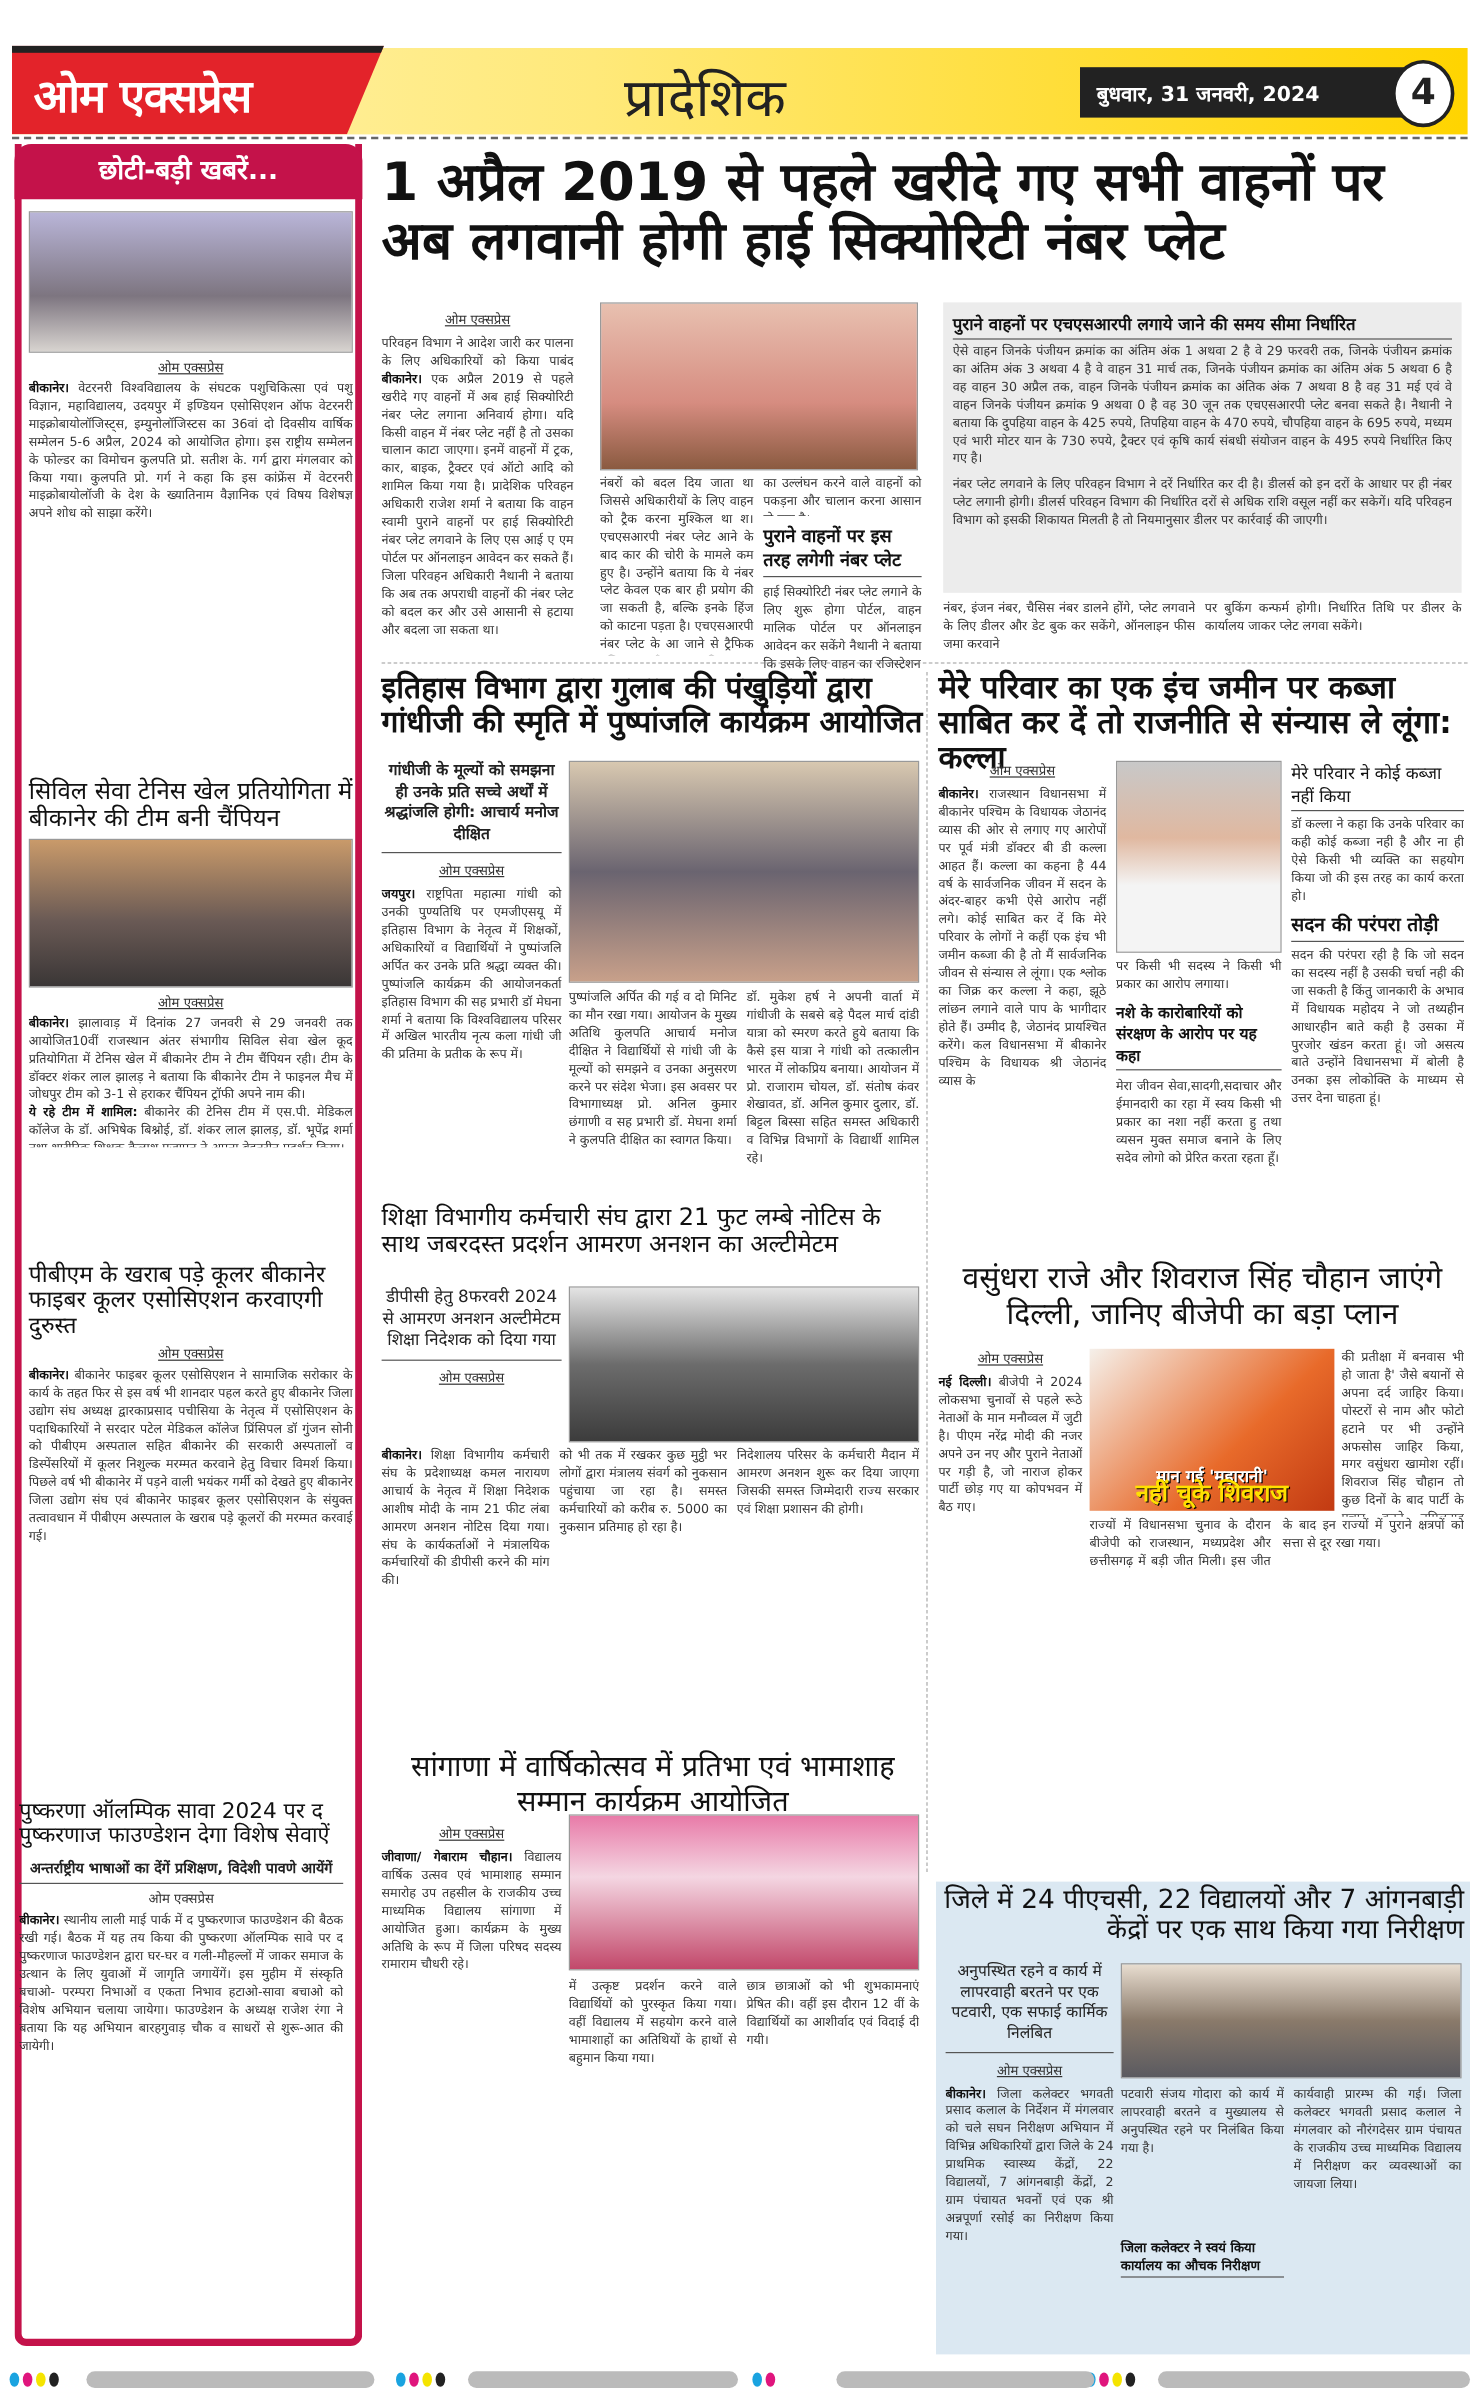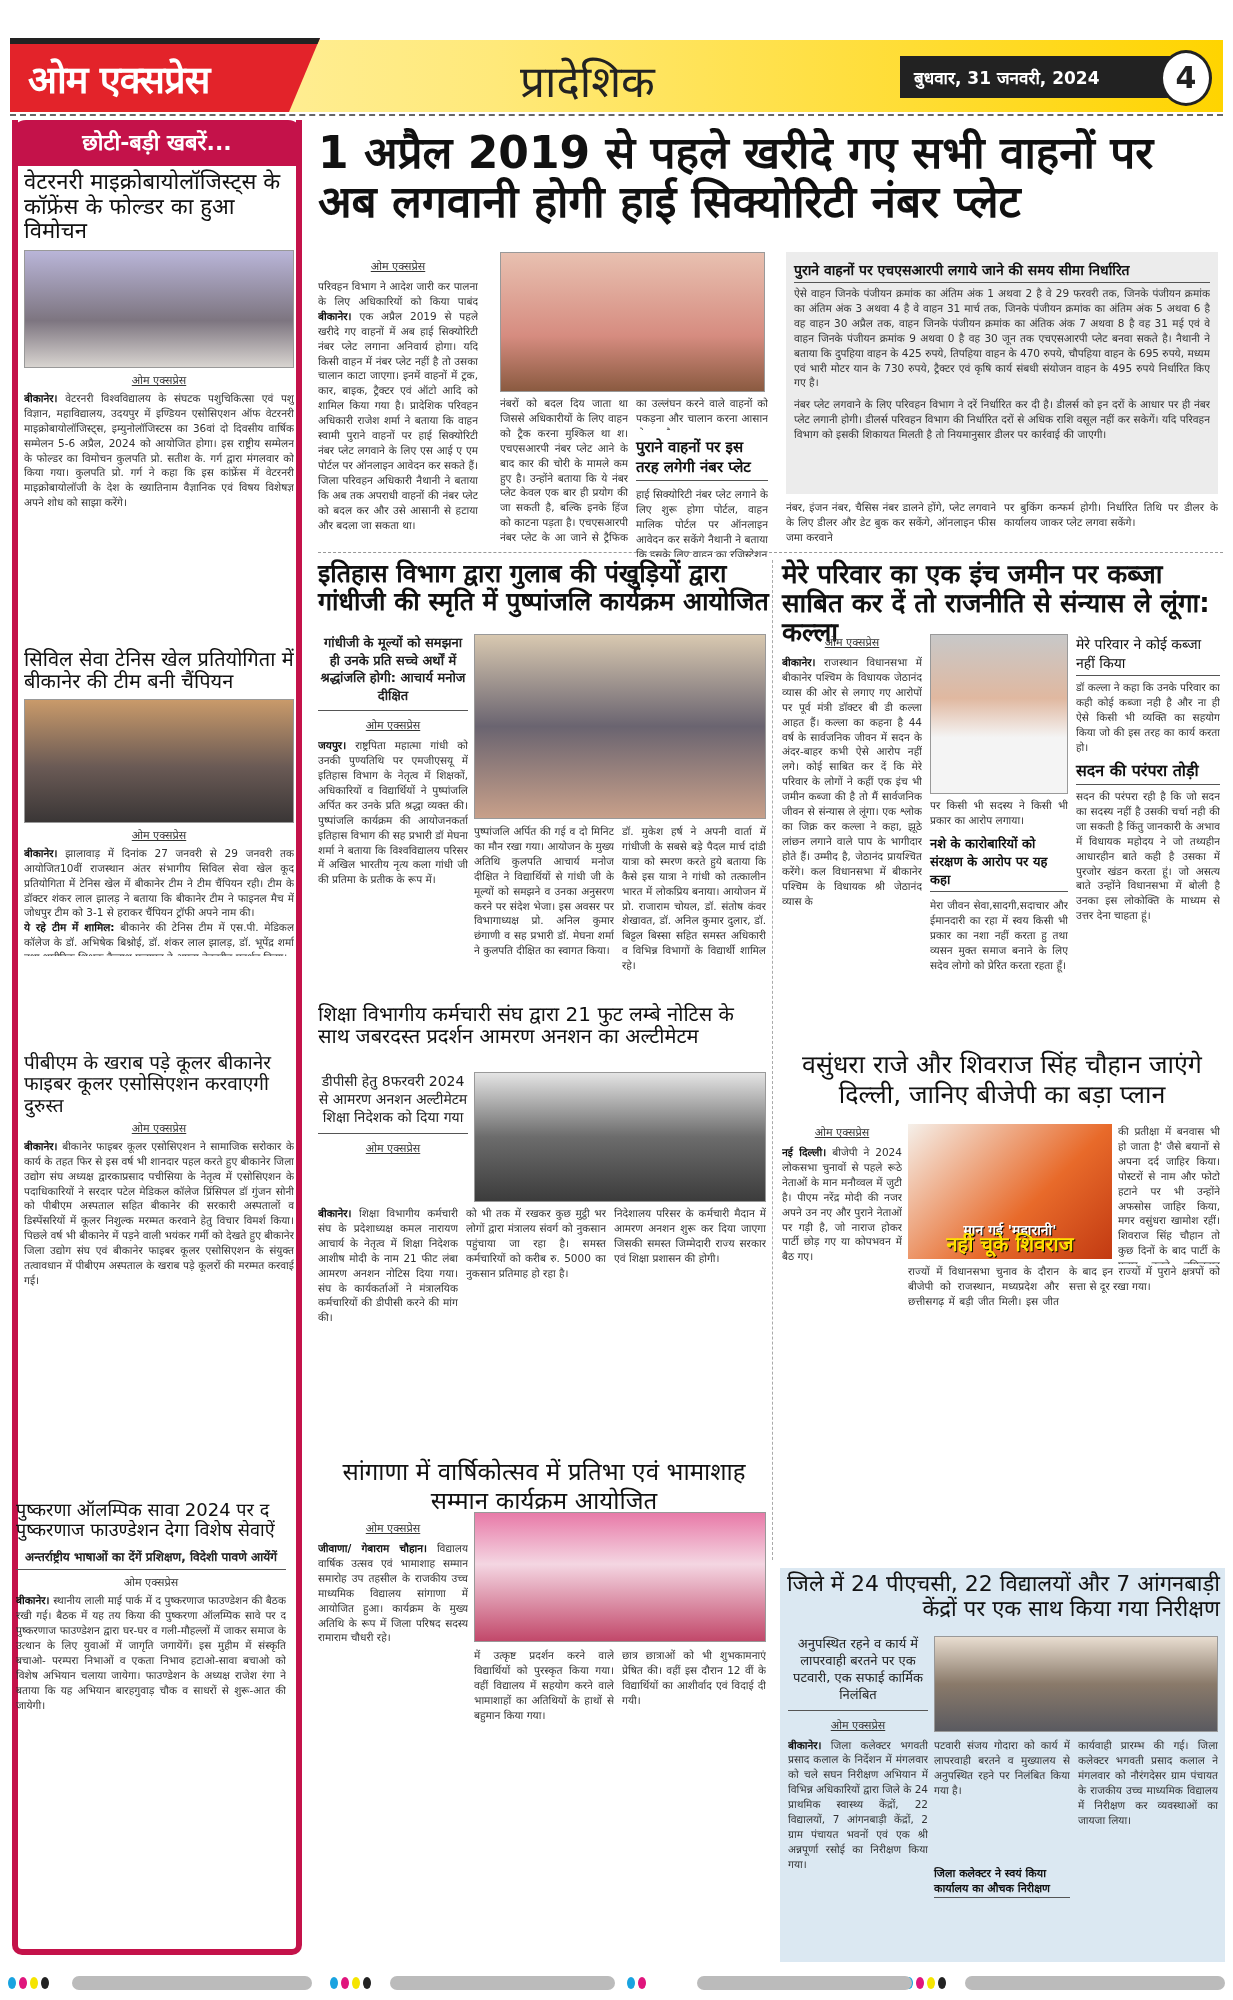--- a/index.html
+++ b/index.html
@@ -36,21 +36,20 @@
   </div>
 <div class="abs section">प्रादेशिक</div>
 <div class="abs date">बुधवार, 31 जनवरी, 2024</div>
 <div class="abs pageno">4</div>
 <div class="abs dash" style="left:10px;top:114px;width:1213px"></div>
 
 <div class="abs lcol"></div>
 <div class="abs lhead">छोटी-बड़ी खबरें...</div>
 
 <div class="abs" style="left:24px;top:170px;width:270px">
-  <div class="h-lg" style="font-size:22px;font-weight:normal">वेटरनरी माइक्रोबायोलॉजिस्ट्स के कॉफ्रेंस के फोल्डर का हुआ विमोचन</div>
   <div class="photo" style="height:118px;margin-top:6px;background:linear-gradient(180deg,#b9b5d8,#7d7580 60%,#d8d4d0)"></div>
   <div class="credit" style="margin:4px 0">ओम एक्सप्रेस</div>
   <div class="body" style="height:180px"><b>बीकानेर।</b> <span>वेटरनरी विश्वविद्यालय के संघटक पशुचिकित्सा एवं पशु विज्ञान, महाविद्यालय, उदयपुर में इण्डियन एसोसिएशन ऑफ वेटरनरी माइक्रोबायोलॉजिस्ट्स, इम्युनोलॉजिस्टस का 36वां दो दिवसीय वार्षिक सम्मेलन 5-6 अप्रैल, 2024 को आयोजित होगा। इस राष्ट्रीय सम्मेलन के फोल्डर का विमोचन कुलपति प्रो. सतीश के. गर्ग द्वारा मंगलवार को किया गया। कुलपति प्रो. गर्ग ने कहा कि इस कांफ्रेंस में वेटरनरी माइक्रोबायोलॉजी के देश के ख्यातिनाम वैज्ञानिक एवं विषय विशेषज्ञ अपने शोध को साझा करेंगे।</span></div>
 </div>
 
 <div class="abs" style="left:24px;top:648px;width:270px">
   <div class="h-lg" style="font-size:20px;font-weight:normal">सिविल सेवा टेनिस खेल प्रतियोगिता में बीकानेर की टीम बनी चैंपियन</div>
   <div class="photo" style="height:124px;margin-top:6px;background:linear-gradient(180deg,#c99a6a,#6a5a55 55%,#3a3636)"></div>
   <div class="credit" style="margin:4px 0">ओम एक्सप्रेस</div>
   <div class="body" style="height:110px"><b>बीकानेर।</b> <span>झालावाड़ में दिनांक 27 जनवरी से 29 जनवरी तक आयोजित10वीं राजस्थान अंतर संभागीय सिविल सेवा खेल कूद प्रतियोगिता में टेनिस खेल में बीकानेर टीम ने टीम चैंपियन रही। टीम के डॉक्टर शंकर लाल झालड़ ने बताया कि बीकानेर टीम ने फाइनल मैच में जोधपुर टीम को 3-1 से हराकर चैंपियन ट्रॉफी अपने नाम की।</span><br><b>ये रहे टीम में शामिल:</b> <span>बीकानेर की टेनिस टीम में एस.पी. मेडिकल कॉलेज के डॉ. अभिषेक बिश्नोई, डॉ. शंकर लाल झालड़, डॉ. भूपेंद्र शर्मा तथा शारीरिक शिक्षक कैलाश प्रजापत ने अपना बेहतरीन प्रदर्शन किया।</span></div>

